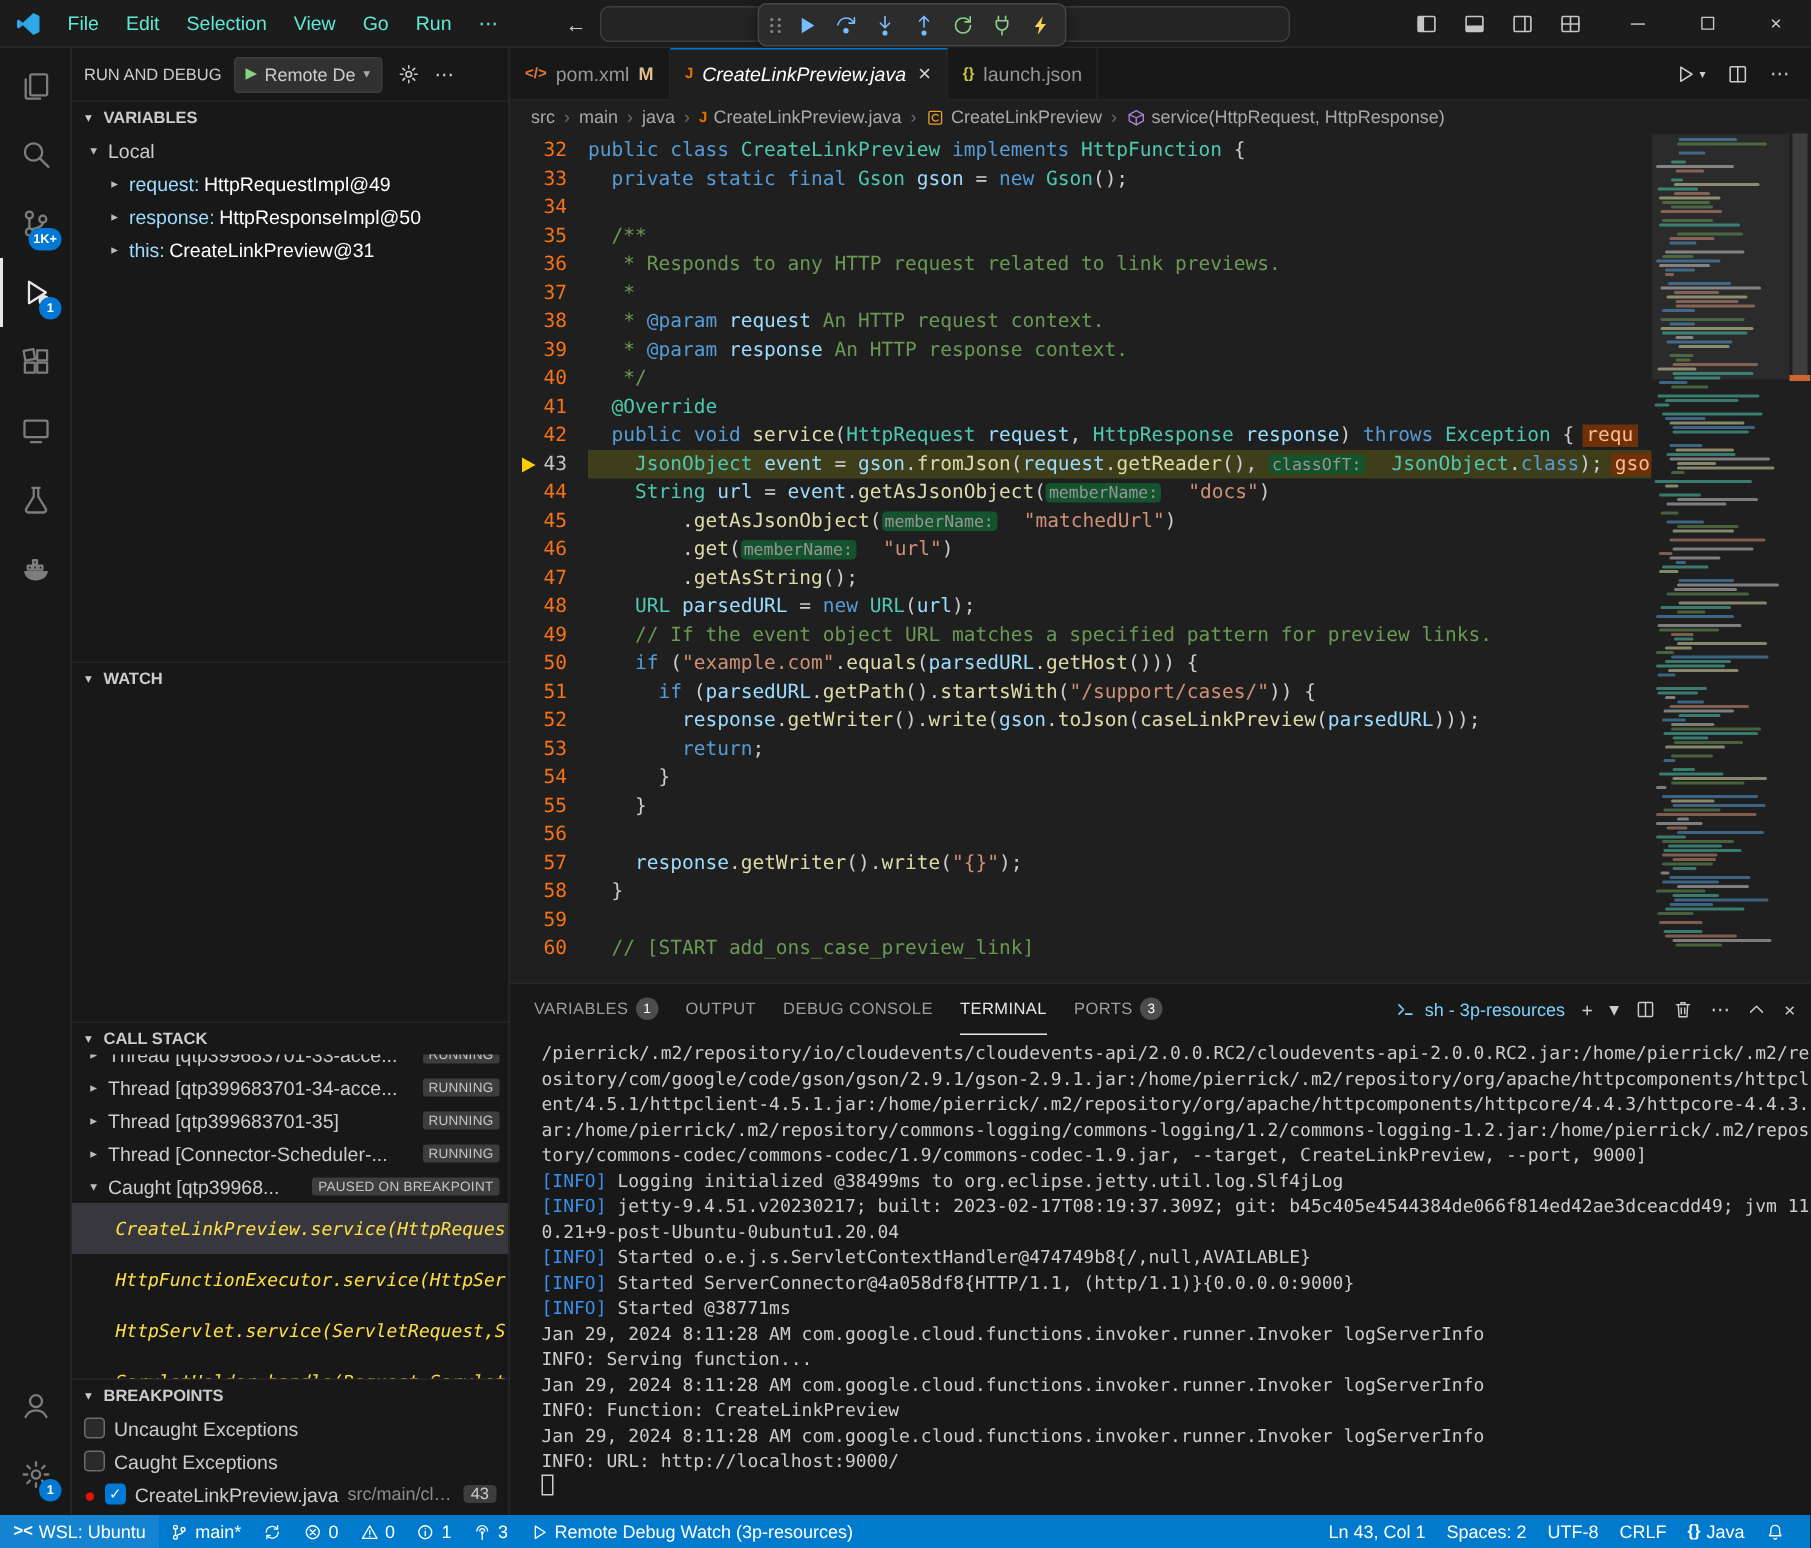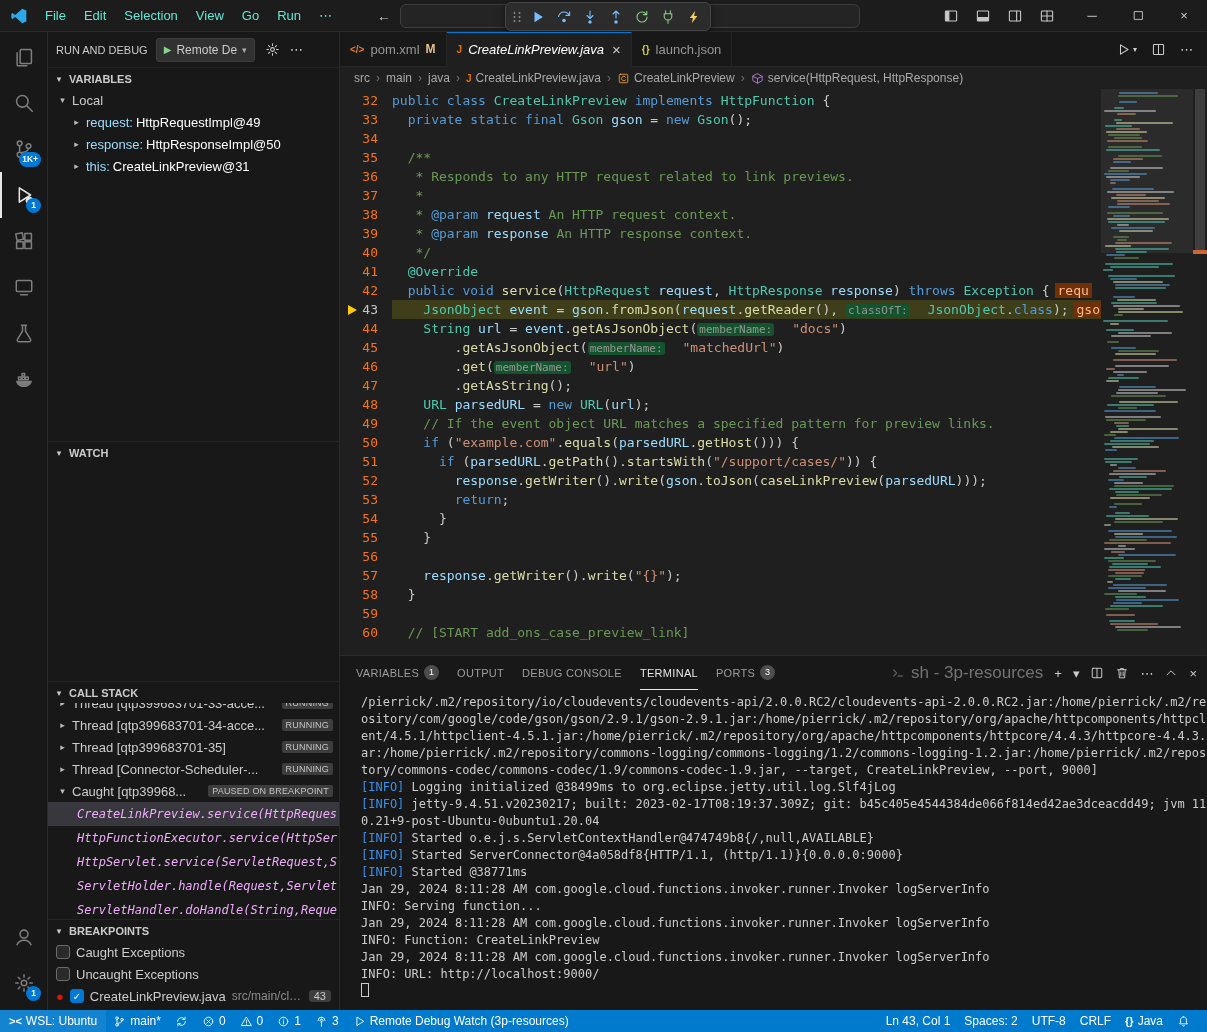--- a/index.html
+++ b/index.html
@@ -63,22 +63,22 @@
 .sec-breakpoints{flex:1;min-height:0;display:flex;flex-direction:column}
 .sec-breakpoints .sec-body{flex:1}
 .tree-row{height:22px;display:flex;align-items:center;padding:0 6px 0 8px;gap:3px;white-space:nowrap;overflow:hidden}
 .twisty{width:13px;flex:0 0 13px;font-size:9px;color:#bbb;text-align:center}
 .ind1{margin-left:14px}
 .var-name{color:#9cdcfe}
 .var-val{color:#ffffff}
 .thread-label{flex:1;overflow:hidden;text-overflow:ellipsis;color:#cccccc}
 .badge-pill{font-size:9px;color:#c5c5c5;background:#3d3d3d;padding:1px 4px;border-radius:2px;letter-spacing:.2px;flex:0 0 auto}
 .clipped{margin-top:-11px}
-.frame-row{height:24px;display:flex;align-items:center;padding-left:29px;
-  font:italic 12px "DejaVu Sans Mono",monospace;color:#f0abfc;white-space:nowrap;overflow:hidden}
+.frame-row{height:34px;display:flex;align-items:center;padding-left:29px;
+  font:italic 12px "DejaVu Sans Mono",monospace;color:#fde047;white-space:nowrap;overflow:hidden}
 .frame-row.selected{background:#37373d}
 .bp-row{height:22px;display:flex;align-items:center;gap:6px;padding:0 8px;white-space:nowrap;overflow:hidden}
 .checkbox{width:14px;height:14px;flex:0 0 14px;border:1px solid #6b6b6b;border-radius:3px;background:#2a2a2a;
   display:flex;align-items:center;justify-content:center;font-size:10px;color:#fff}
 .checkbox.checked{background:#0078d4;border-color:#0078d4}
 .bp-dot{color:#e51400;font-size:13px;line-height:1}
 .bp-path{color:#8c8c8c;font-size:12px;flex:1;overflow:hidden;text-overflow:ellipsis}
 .bp-line{background:#3d3d3d;border-radius:3px;padding:0 5px;font-size:11px;color:#ccc;flex:0 0 auto}
 
 
@@ -128,21 +128,21 @@
 
 .panel{height:355px;flex:0 0 355px;background:#181818;border-top:1px solid #2a2a2a;display:flex;flex-direction:column}
 .panel-header{height:34px;flex:0 0 34px;display:flex;align-items:center;padding:0 10px 0 16px}
 .panel-tabs{display:flex;gap:18px;height:100%}
 .panel-tab{display:flex;align-items:center;gap:5px;font-size:11px;letter-spacing:.3px;color:#9d9d9d;
   height:100%;border-bottom:1px solid transparent}
 .panel-tab.active{color:#e7e7e7;border-bottom-color:#e7e7e7}
 .ptab-badge{background:#4d4d4d;color:#fff;font-size:9px;min-width:15px;height:15px;line-height:15px;
   border-radius:8px;text-align:center;padding:0 2px}
 .panel-right{margin-left:auto;display:flex;align-items:center;gap:11px;color:#ccc}
-.term-title{display:flex;align-items:center;gap:6px;font-size:17px;color:#737373}
+.term-title{display:flex;align-items:center;gap:6px;font-size:12px;color:#7dd3fc}
 .pa-btn{display:flex;align-items:center;font-size:13px}
 .terminal{flex:1;padding:4px 0 0 21px;font:12px/17px "DejaVu Sans Mono",monospace;color:#cccccc;
   overflow:hidden;white-space:pre}
 .t-info{color:#3b8eea}
 .t-cursor{display:inline-block;width:8px;height:14px;border:1px solid #ccc;vertical-align:-2px}
 
 
 .statusbar{height:22px;flex:0 0 22px;background:#007acc;display:flex;align-items:center;color:#fff;font-size:12px}
 .sb-left,.sb-right{display:flex;height:100%;align-items:center}
 .sb-right{margin-left:auto;padding-right:10px}
@@ -489,25 +489,25 @@
       </div>
 
       <div class="sec-breakpoints">
         <div class="sec-header">
           <span class="chev">▾</span>
           <span>BREAKPOINTS</span>
         </div>
         <div class="sec-body">
             <div class="bp-row">
               <span class="checkbox"></span>
-              <span>Caught Exceptions</span>
+              <span>Uncaught Exceptions</span>
             </div>
             <div class="bp-row">
               <span class="checkbox"></span>
-              <span>Uncaught Exceptions</span>
+              <span>Caught Exceptions</span>
             </div>
             <div class="bp-row">
               <span class="bp-dot">●</span>
               <span class="checkbox checked">✓</span>
               <span>CreateLinkPreview.java</span>
               <span class="bp-path">src/main/class</span>
               <span class="bp-line">43</span>
             </div>
           </div>
       </div>

